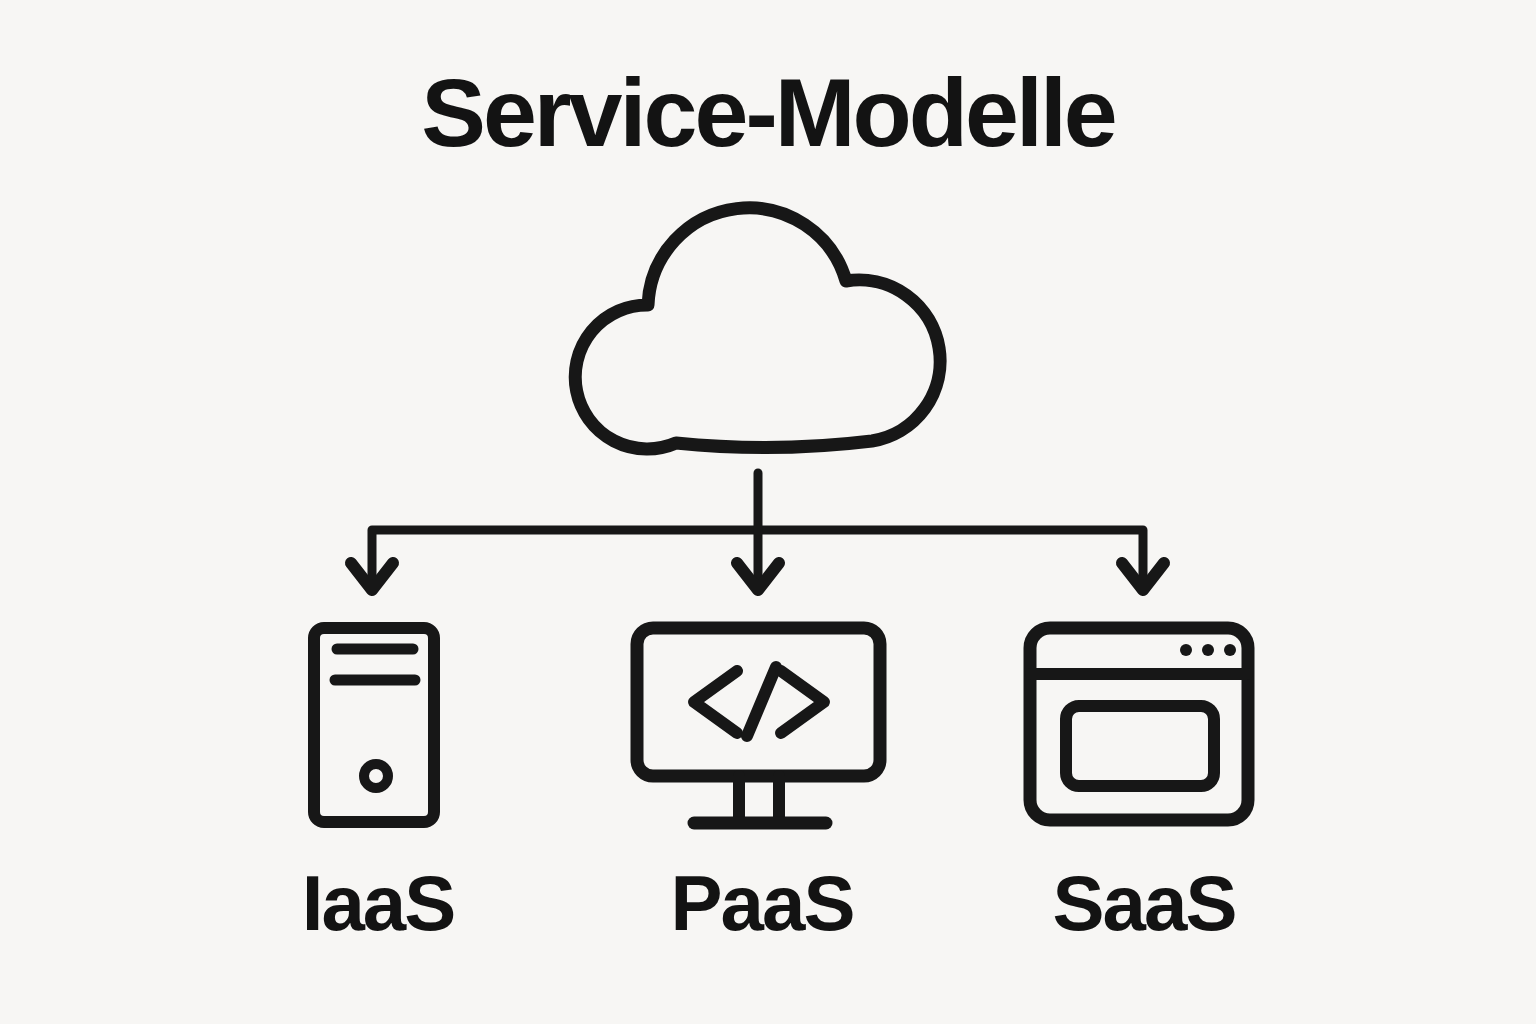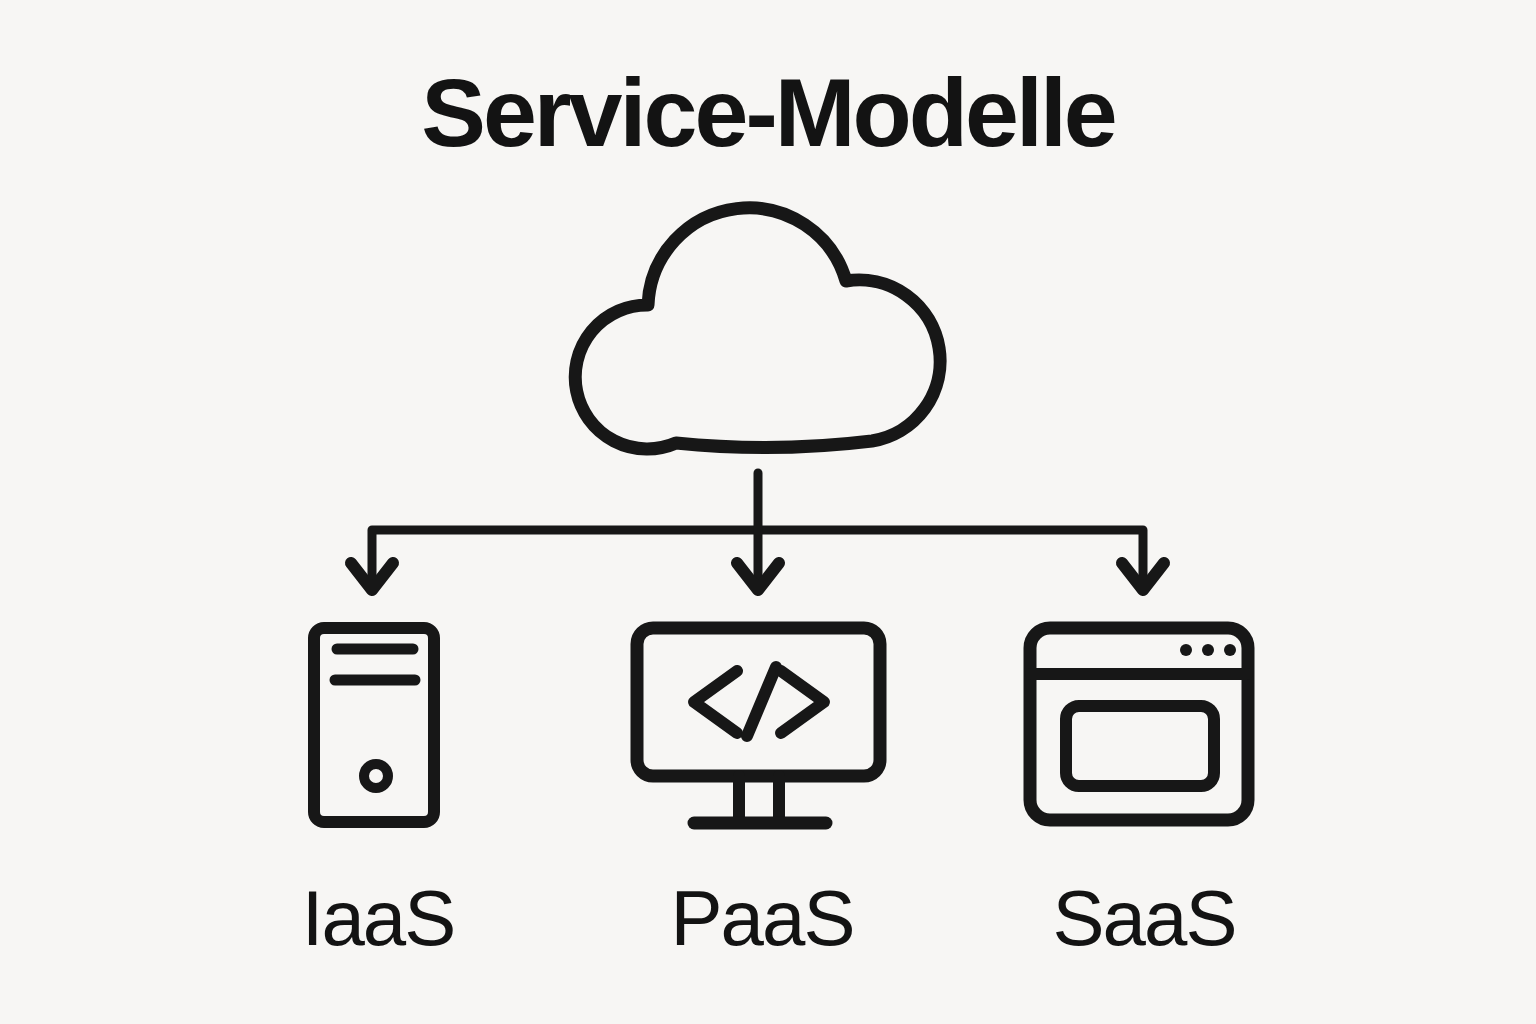--- a/index.html
+++ b/index.html
@@ -42,25 +42,24 @@
   }
   .fill-dot {
     fill: #171717;
     stroke: none;
   }
   .node-label {
     position: absolute;
     top: 858px;
     transform: translateX(-50%);
     font-size: 78px;
-    font-weight: 400;
+    font-weight: 700;
     letter-spacing: -2px;
     color: #131313;
     white-space: nowrap;
-    margin-top: 15px;
   }
   .node-label.iaas { left: 378px; }
   .node-label.paas { left: 762px; }
   .node-label.saas { left: 1144px; }
 </style>
 </head>
 <body>
 
 <div class="canvas">
 

